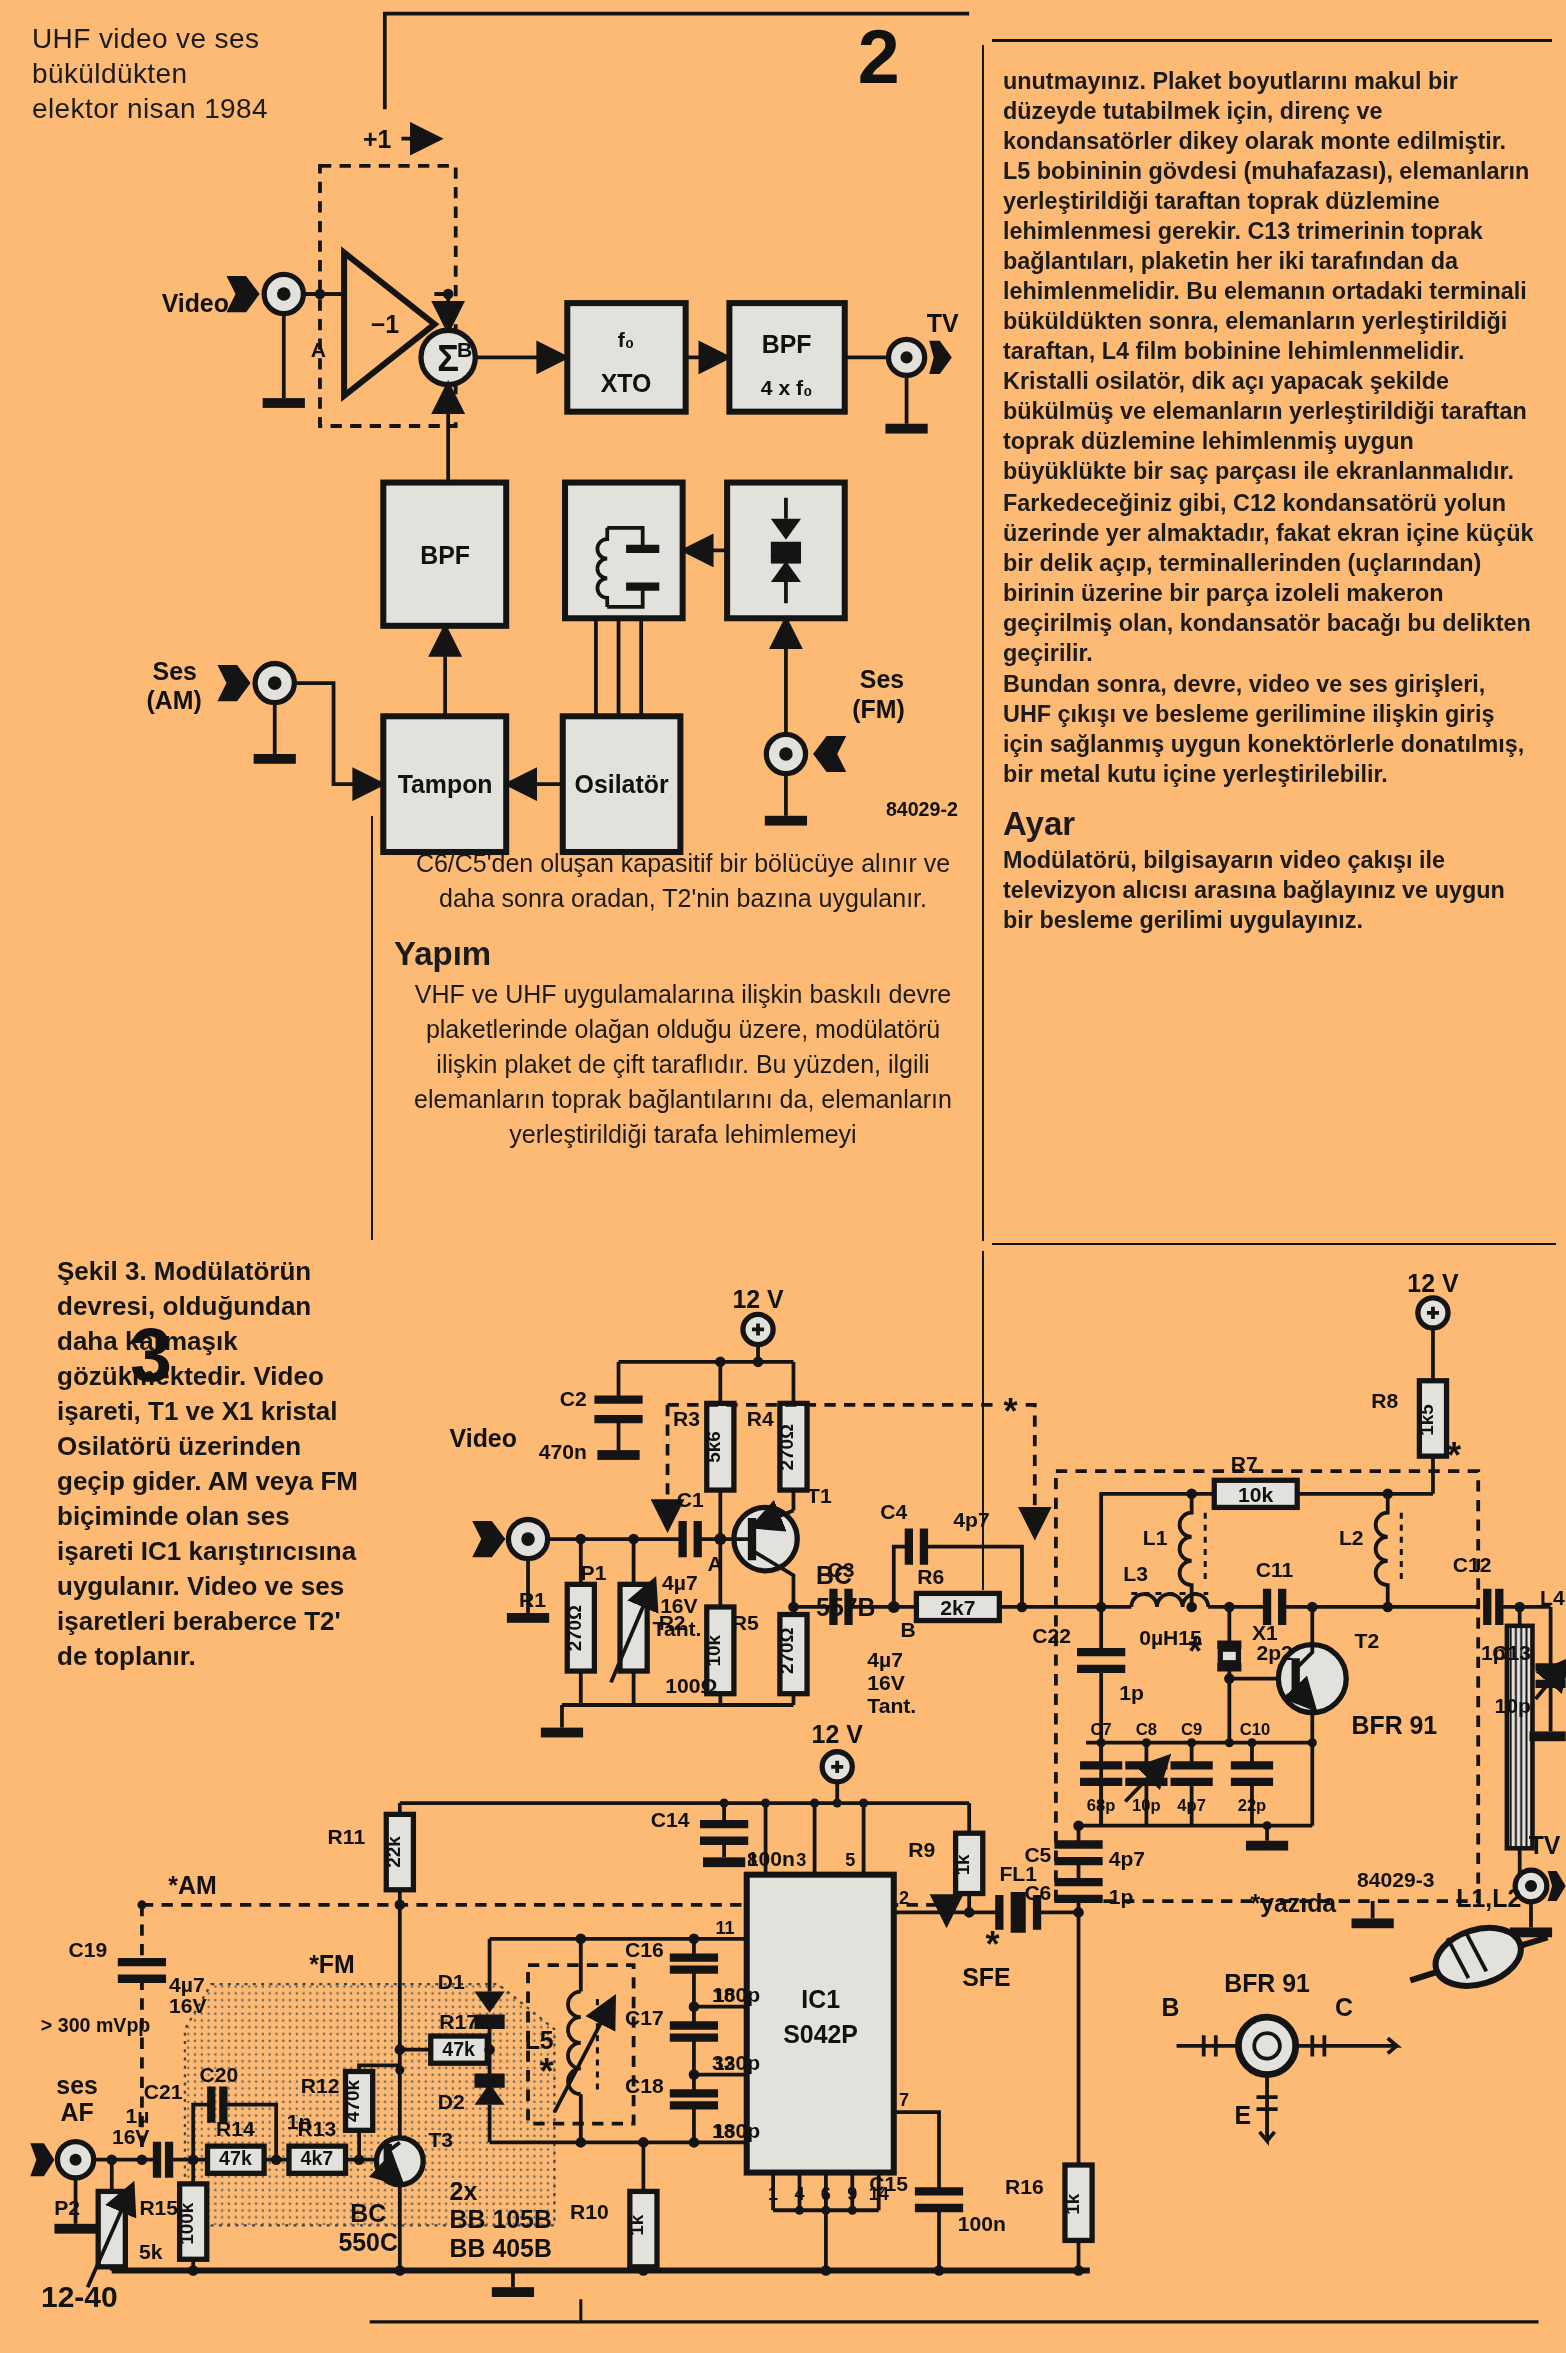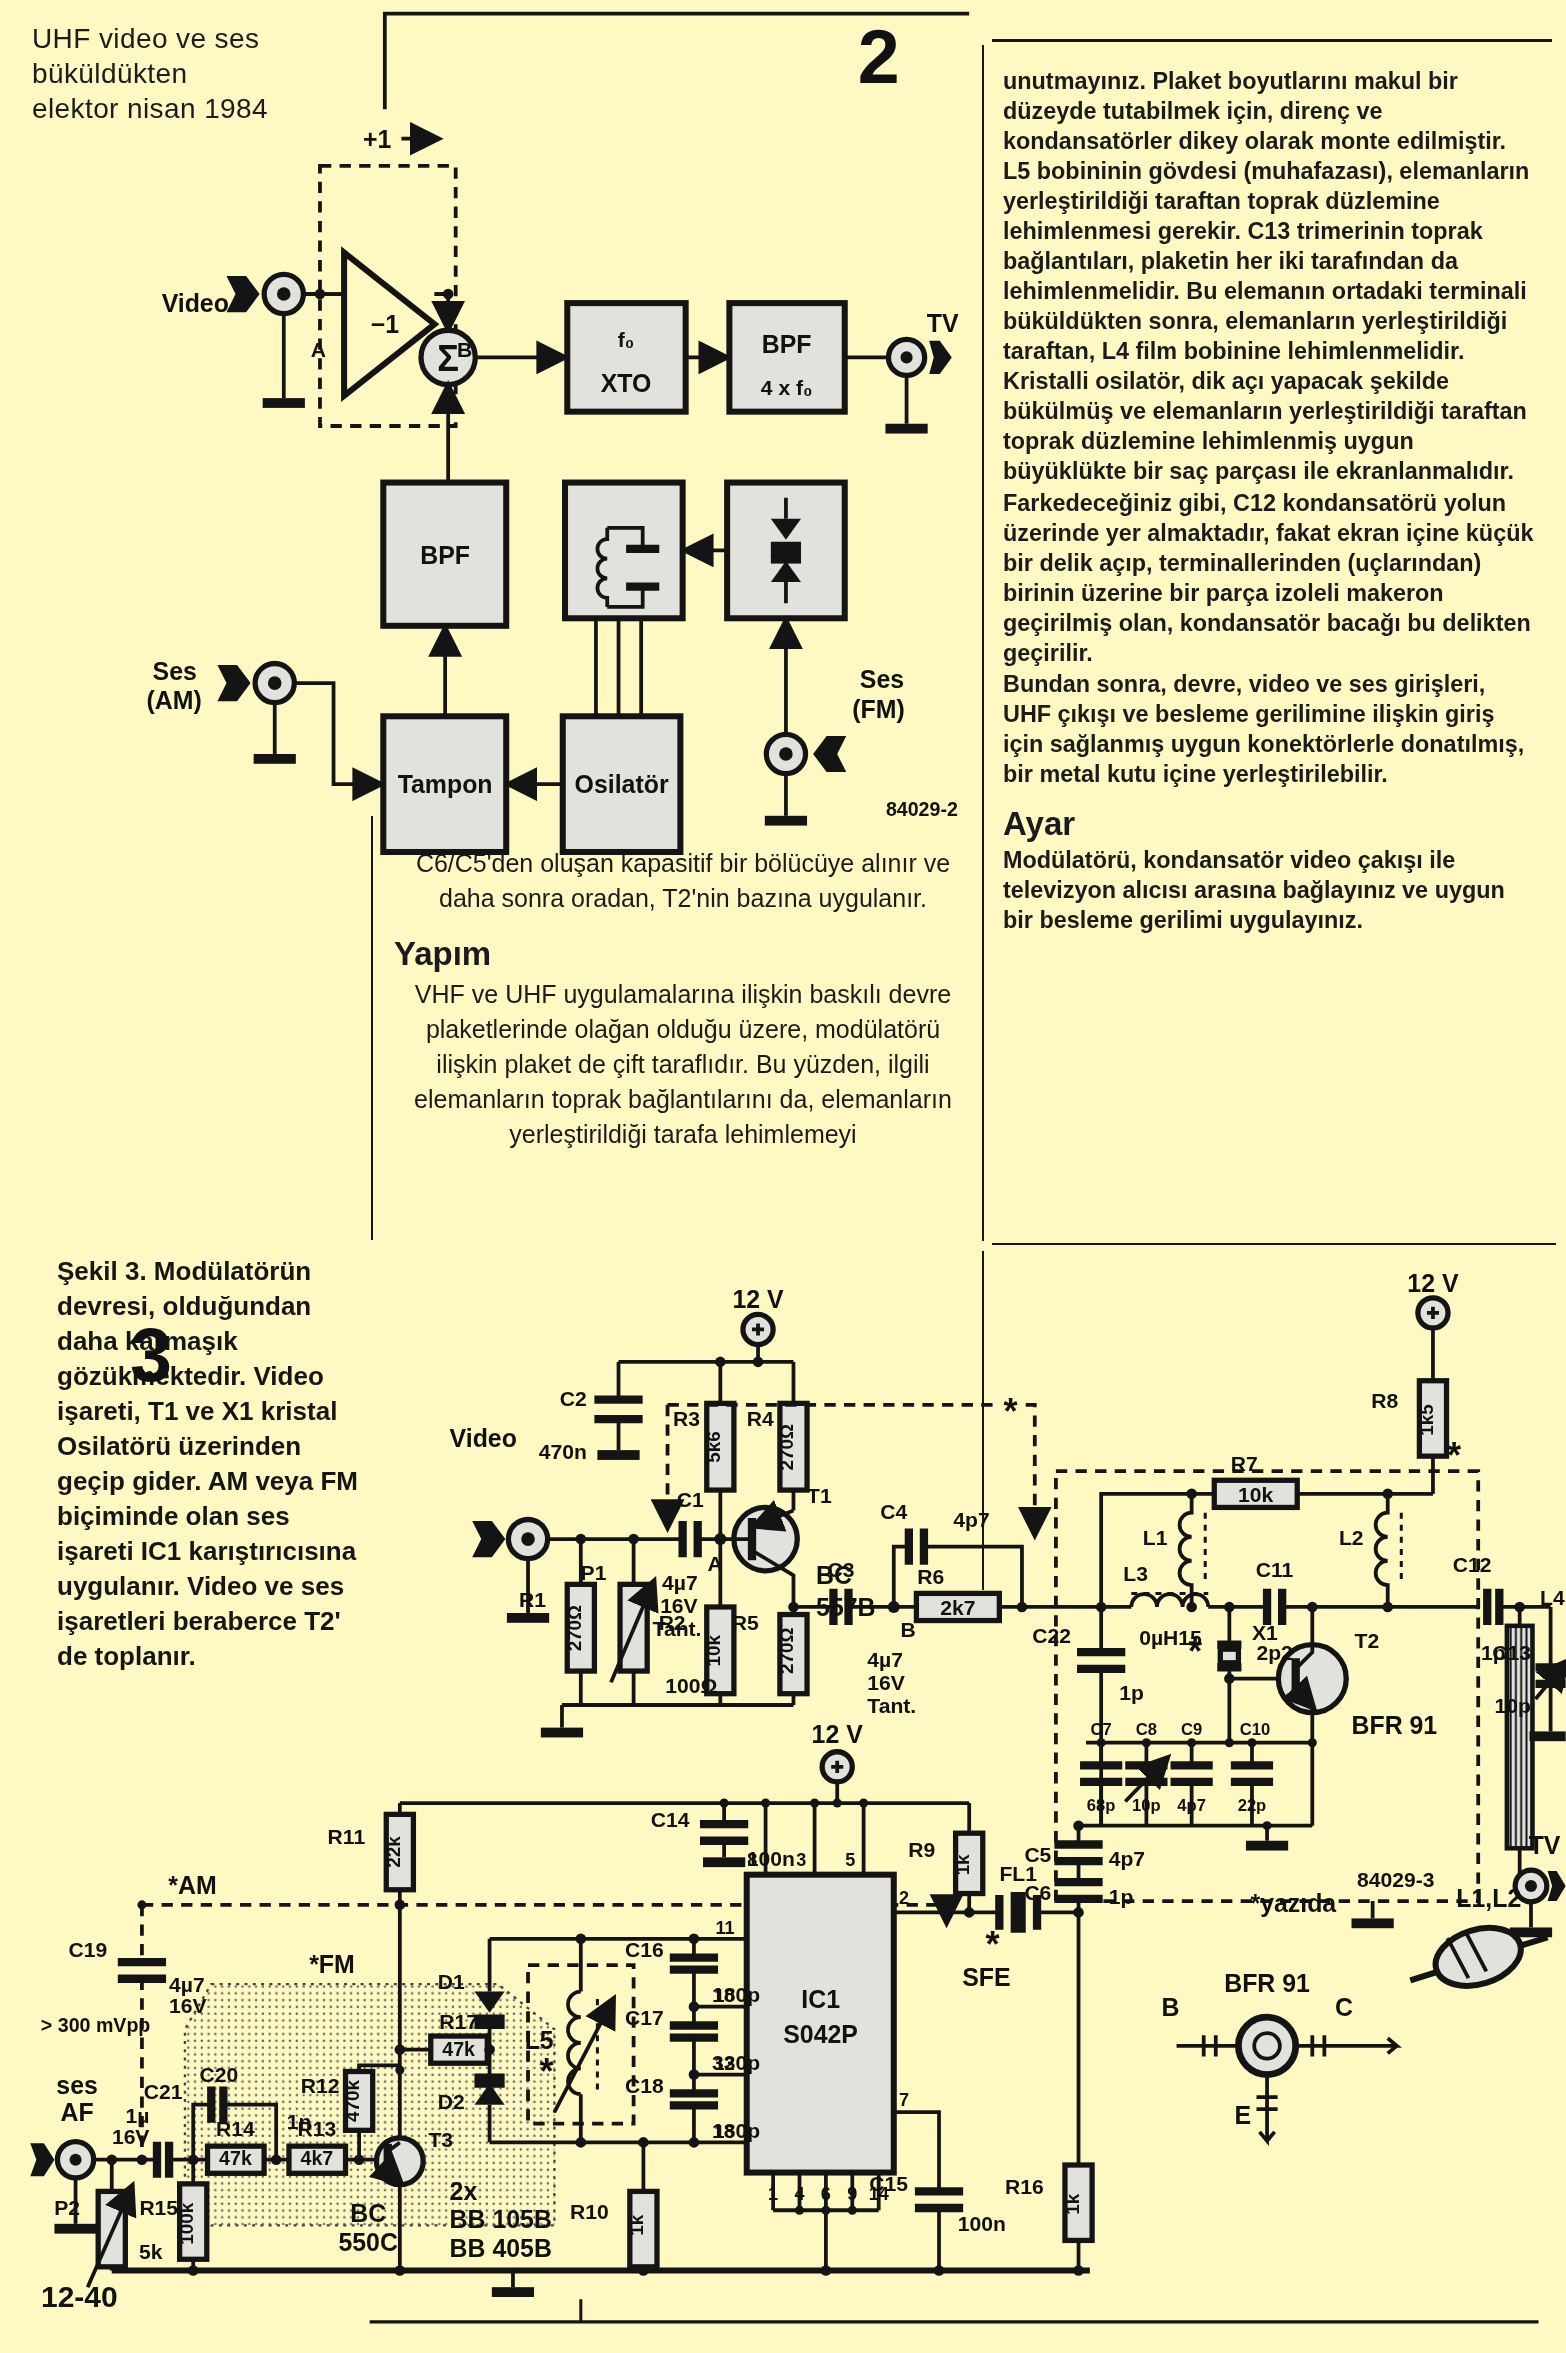--- a/index.html
+++ b/index.html
@@ -1,16 +1,16 @@
 <!DOCTYPE html>
 <html style="font-size:12px"><head>
 <meta charset="utf-8">
 <style>
   html,body{margin:0;padding:0;background:#888;}
-  .page{position:relative;width:1566px;height:2354px;background:#fef9c3;overflow:hidden;
+  .page{position:relative;width:1566px;height:2354px;background:#fdba74;overflow:hidden;
         font-family:"Liberation Sans",sans-serif;color:#141414;}
   .abs{position:absolute;}
   .hdr{font-size:28px;line-height:35px;font-weight:400;color:#1c1c1c;letter-spacing:0.4px;}
   .cap{font-size:26px;line-height:35px;font-weight:700;color:#161616;}
   .body-txt{font-size:23.4px;line-height:30px;font-weight:400;color:#1b1b1b;}
   .body-txt p{margin:0 0 1.5px 0;font-weight:bold;}
   .mid-txt{font-size:25px;line-height:35px;font-weight:400;color:#1b1b1b;}
   .mid-txt p{margin:4px;text-align:center;}
   .h-in{font-size:33px;font-weight:700;margin:19.6px 0 6px 0;}
   .rule{background:#141414;}
@@ -52,21 +52,21 @@
   <div class="abs rule" style="left:982px;top:45px;width:1.5px;height:1196px;"></div>
   <div class="abs rule" style="left:371px;top:816px;width:1.5px;height:424px;"></div>
   <div class="abs rule" style="left:982px;top:1251px;width:1.5px;height:339px;"></div>
   <div class="abs rule" style="left:992px;top:1243px;width:564px;height:2.3px;"></div>
 
   <div class="abs body-txt" style="left:1003px;top:66px;width:533px;">
     <p>unutmayınız. Plaket boyutlarını makul bir düzeyde tutabilmek için, direnç ve kondansatörler dikey olarak monte edilmiştir. L5 bobininin gövdesi (muhafazası), elemanların yerleştirildiği taraftan toprak düzlemine lehimlenmesi gerekir. C13 trimerinin toprak bağlantıları, plaketin her iki tarafından da lehimlenmelidir. Bu elemanın ortadaki terminali büküldükten sonra, elemanların yerleştirildiği taraftan, L4 film bobinine lehimlenmelidir. Kristalli osilatör, dik açı yapacak şekilde bükülmüş ve elemanların yerleştirildiği taraftan toprak düzlemine lehimlenmiş uygun büyüklükte bir saç parçası ile ekranlanmalıdır.</p>
     <p>Farkedeceğiniz gibi, C12 kondansatörü yolun üzerinde yer almaktadır, fakat ekran içine küçük bir delik açıp, terminallerinden (uçlarından) birinin üzerine bir parça izoleli makeron geçirilmiş olan, kondansatör bacağı bu delikten geçirilir.</p>
     <p>Bundan sonra, devre, video ve ses girişleri, UHF çıkışı ve besleme gerilimine ilişkin giriş için sağlanmış uygun konektörlerle donatılmış, bir metal kutu içine yerleştirilebilir.</p>
     <div class="h-in">Ayar</div>
-    <p>Modülatörü, kondansatör video çakışı ile televizyon alıcısı arasına bağlayınız ve uygun bir besleme gerilimi uygulayınız.</p>
+    <p>Modülatörü, bilgisayarın video çakışı ile televizyon alıcısı arasına bağlayınız ve uygun bir besleme gerilimi uygulayınız.</p>
   </div>
 
 
   <div class="abs mid-txt" style="left:394px;top:842px;width:578px;">
     <p>C6/C5'den oluşan kapasitif bir bölücüye alınır ve daha sonra oradan, T2'nin bazına uygulanır.</p>
     <div class="h-in">Yapım</div>
     <p>VHF ve UHF uygulamalarına ilişkin baskılı devre plaketlerinde olağan olduğu üzere, modülatörü ilişkin plaket de çift taraflıdır. Bu yüzden, ilgili elemanların toprak bağlantılarını da, elemanların yerleştirildiği tarafa lehimlemeyi</p>
   </div>
 
   <div class="abs cap" style="left:57px;top:1254px;width:309px;">Şekil 3. Modülatörün devresi, olduğundan daha karmaşık gözükmektedir. Video işareti, T1 ve X1 kristal Osilatörü üzerinden geçip gider. AM veya FM biçiminde olan ses işareti IC1 karıştırıcısına uygulanır. Video ve ses işaretleri beraberce T2' de toplanır.</div>

